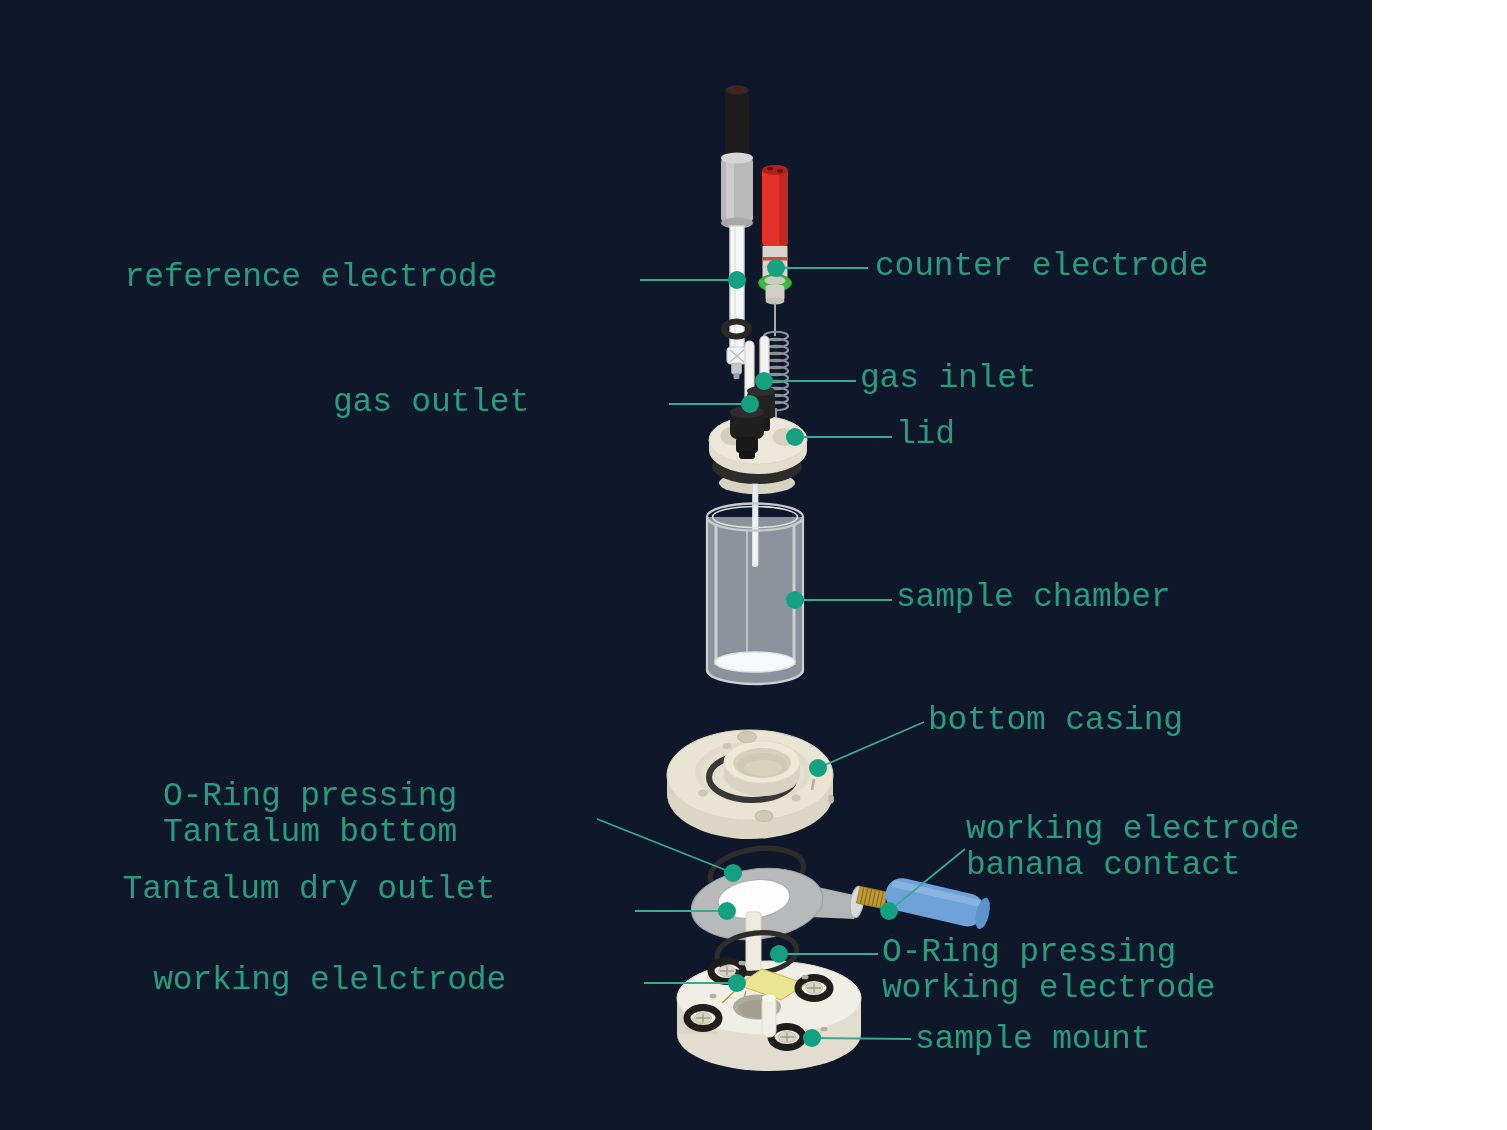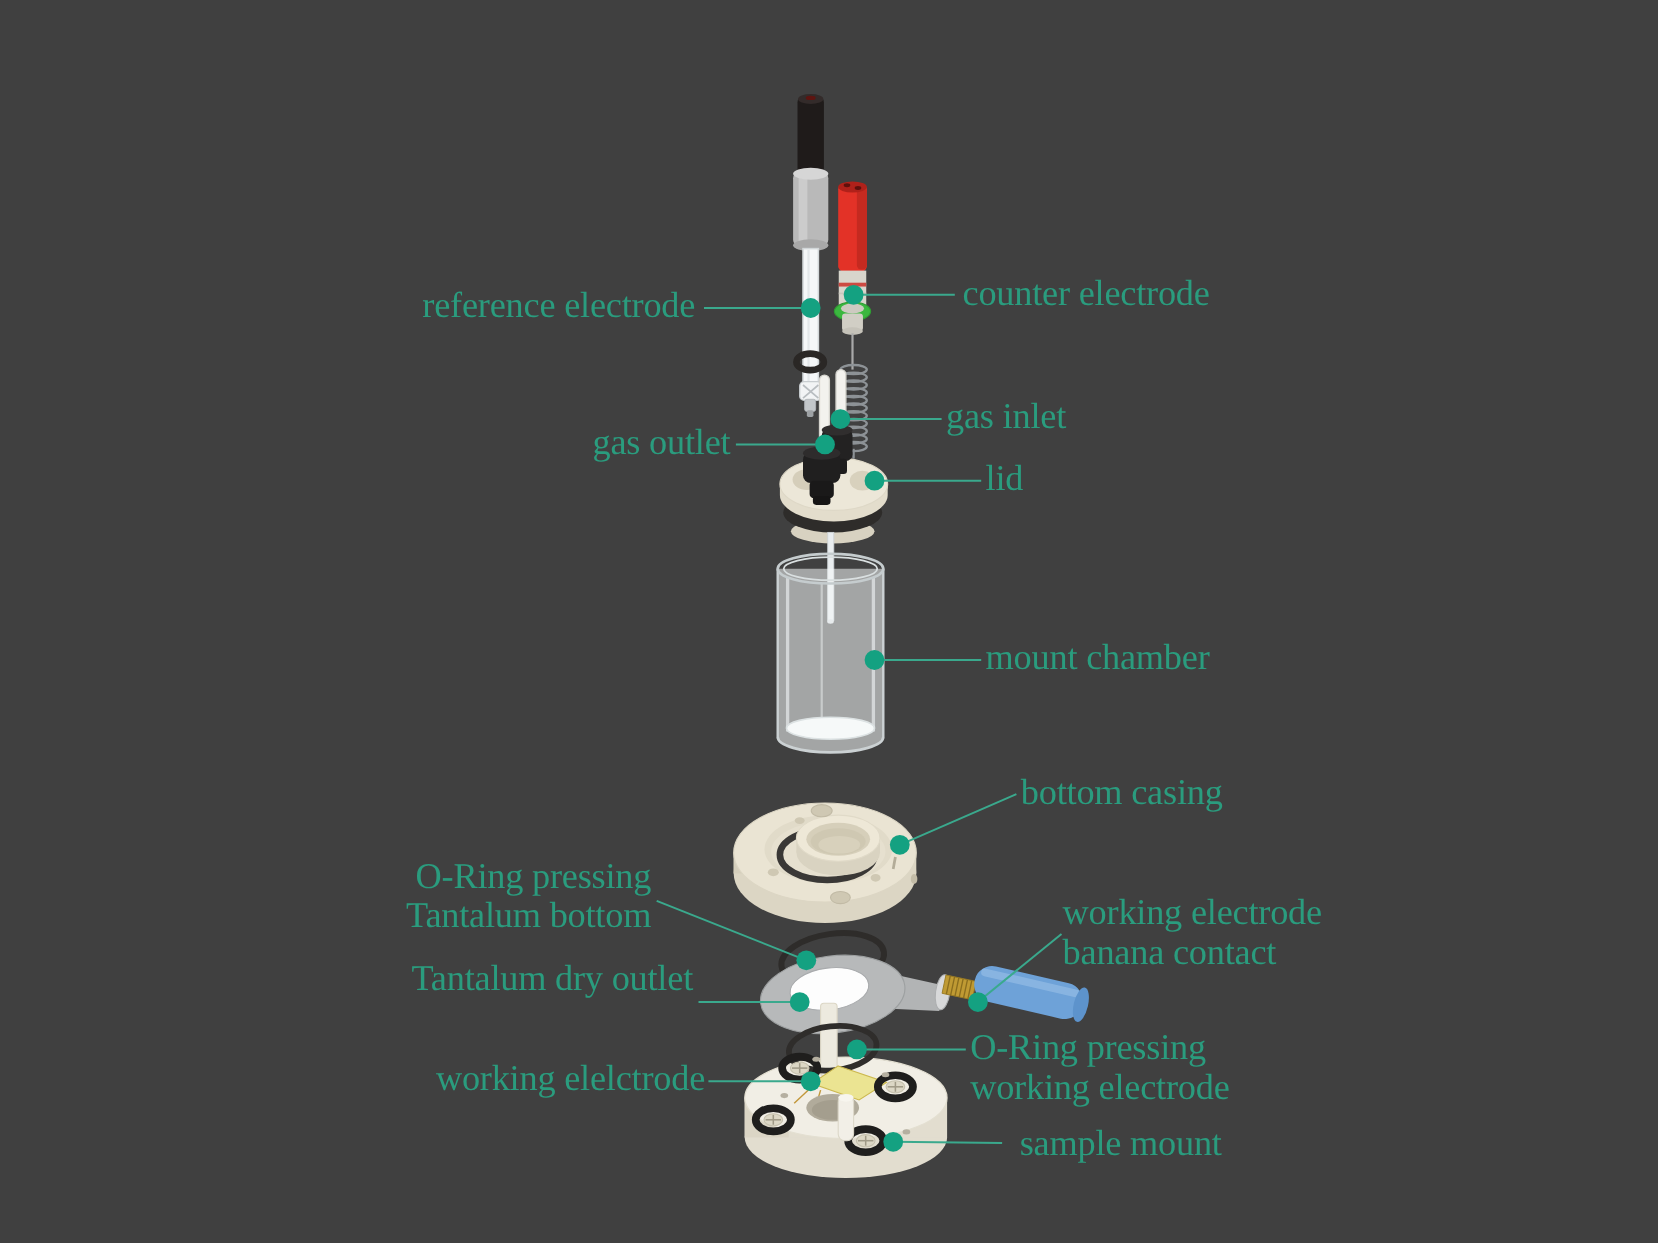--- a/index.html
+++ b/index.html
@@ -1,21 +1,21 @@
 <!DOCTYPE html>
 <html><head>
 <meta charset="utf-8">
 <style>
   html,body{margin:0;padding:0;background:#ffffff;}
   #stage{
     position:relative;
-    width:1507px;height:1130px;
-    background:#404040;
+    width:1372px;height:1130px;
+    background:#0f172a;
     overflow:hidden;
-    font-family:Liberation Serif, serif;
+    font-family:Liberation Mono, monospace;
   }
   #figure-svg{position:absolute;left:0;top:0;}
   .label{
     position:absolute;
     font-size:33px;
     letter-spacing:-0.2px;
     color:#2a9c7e;
     white-space:nowrap;
     line-height:36px;
   }
@@ -248,21 +248,21 @@
   <div class="label align-right" style="right:875px;top:260px;">reference electrode</div>
 
   <div class="label" style="left:875px;top:249px;">counter electrode</div>
 
   <div class="label" style="left:860px;top:361px;">gas inlet</div>
 
   <div class="label align-right" style="right:843px;top:385px;text-align:right;">gas outlet</div>
 
   <div class="label" style="left:896px;top:417px;">lid</div>
 
-  <div class="label" style="left:896px;top:580px;">mount chamber</div>
+  <div class="label" style="left:896px;top:580px;">sample chamber</div>
 
   <div class="label" style="left:928px;top:703px;">bottom casing</div>
 
   <div class="label align-right" style="right:915px;top:779px;">
     <span class="ln">O-Ring pressing</span>
     <span class="ln">Tantalum bottom</span>
   </div>
 
   <div class="label" style="left:966px;top:812px;">
     <span class="ln">working electrode</span>
@@ -273,15 +273,15 @@
     <span class="ln">Tantalum dry outlet</span>
   </div>
 
   <div class="label" style="left:882px;top:935px;">
     <span class="ln">O-Ring pressing</span>
     <span class="ln">working electrode</span>
   </div>
 
   <div class="label align-right" style="right:866px;top:963px;">working elelctrode</div>
 
-  <div class="label" style="left:915px;top:1022px;margin-left:12px;">sample mount</div>
+  <div class="label" style="left:915px;top:1022px;">sample mount</div>
 
 </div>
 
 </body></html>

